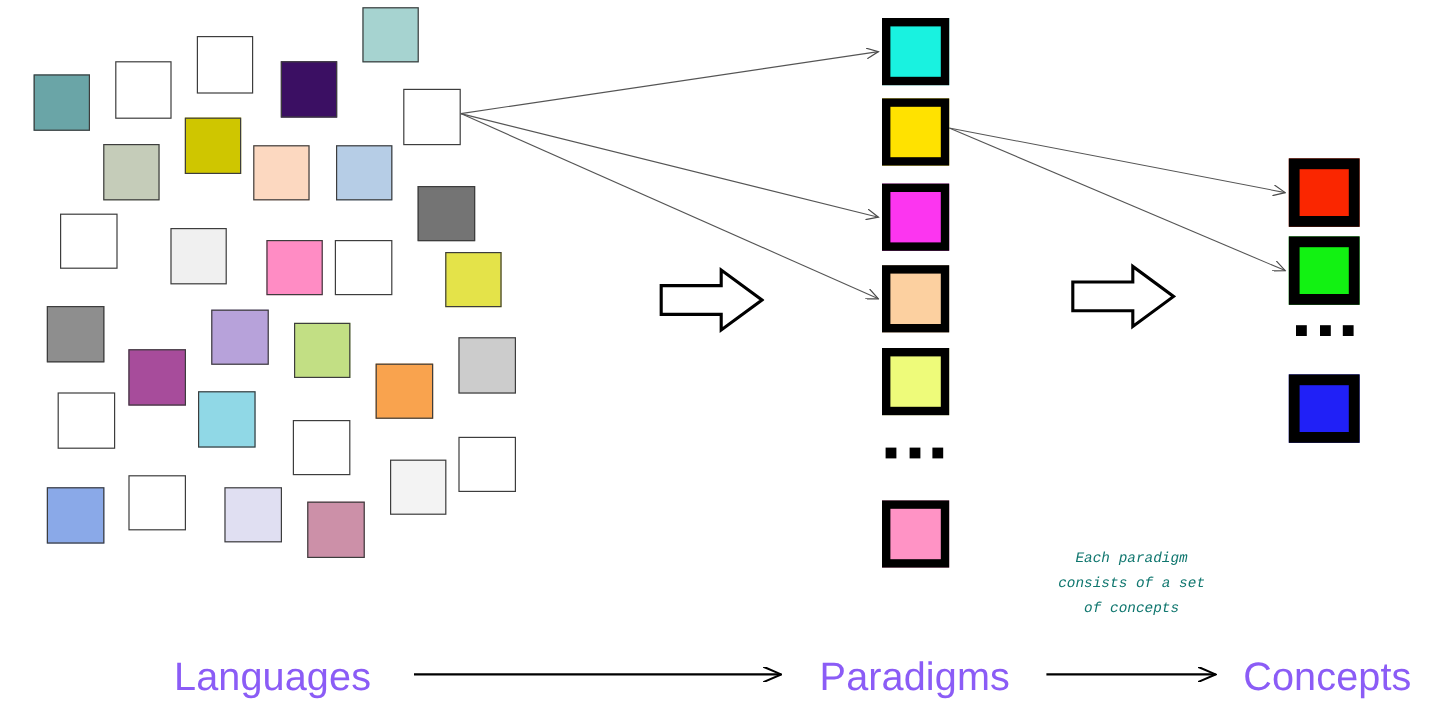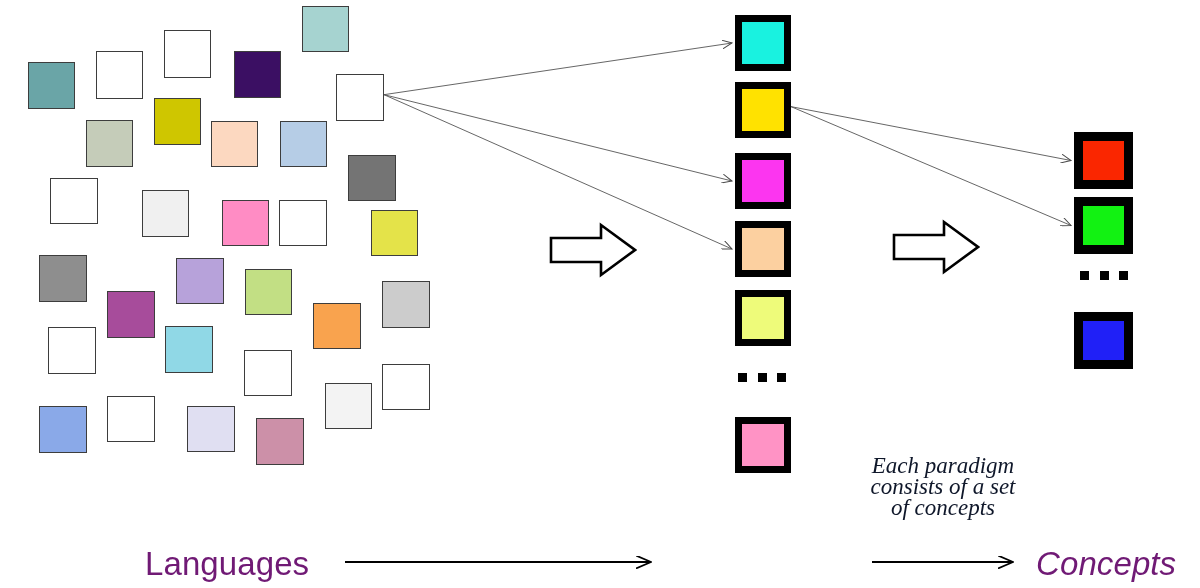--- a/index.html
+++ b/index.html
@@ -45,31 +45,31 @@
     background: #000000;
   }
   .bigarrow {
     position: absolute;
   }
   .colheading {
     position: absolute;
     font-family: "Liberation Sans", sans-serif;
     font-size: 33px;
     font-weight: 400;
-    color: #701a75;
+    color: #8b5cf6;
     white-space: nowrap;
     letter-spacing: 0.1px;
   }
   .caption {
     position: absolute;
-    font-family: Liberation Serif, serif;
+    font-family: Liberation Mono, monospace;
     font-style: italic;
-    font-size: 23px;
+    font-size: 12px;
     line-height: 21px;
-    color: #0f172a;
+    color: #0f766e;
     text-align: center;
     white-space: pre-line;
     font-weight: 400;
   }
   svg.overlay {
     position: absolute;
     left: 0;
     top: 0;
     width: 1200px;
     height: 588px;
@@ -171,15 +171,16 @@
       </g>
     <line id="baseline-arrow-1" stroke="#000000" stroke-width="1.9" marker-end="url(#baselinehead)" x1="345" y1="562" x2="651" y2="562"></line>
     <line id="baseline-arrow-2" stroke="#000000" stroke-width="1.9" marker-end="url(#baselinehead)" x1="872" y1="562" x2="1013" y2="562"></line>
   </svg>
 
   <div class="caption" id="caption-right" style="left: 853px; top: 455px; width: 180px;">Each paradigm
 consists of a set
 of concepts</div>
 
   <div class="colheading" id="heading-languages" style="left: 145px; top: 545px;">Languages</div>
-  <div class="colheading" id="heading-concepts" style="left: 1036px; top: 545px; font-style: italic;">Concepts</div>
+  <div class="colheading" id="heading-paradigms" style="left: 683px; top: 545px;">Paradigms</div>
+  <div class="colheading" id="heading-concepts" style="left: 1036px; top: 545px;">Concepts</div>
 
 </div>
 
 </body></html>

